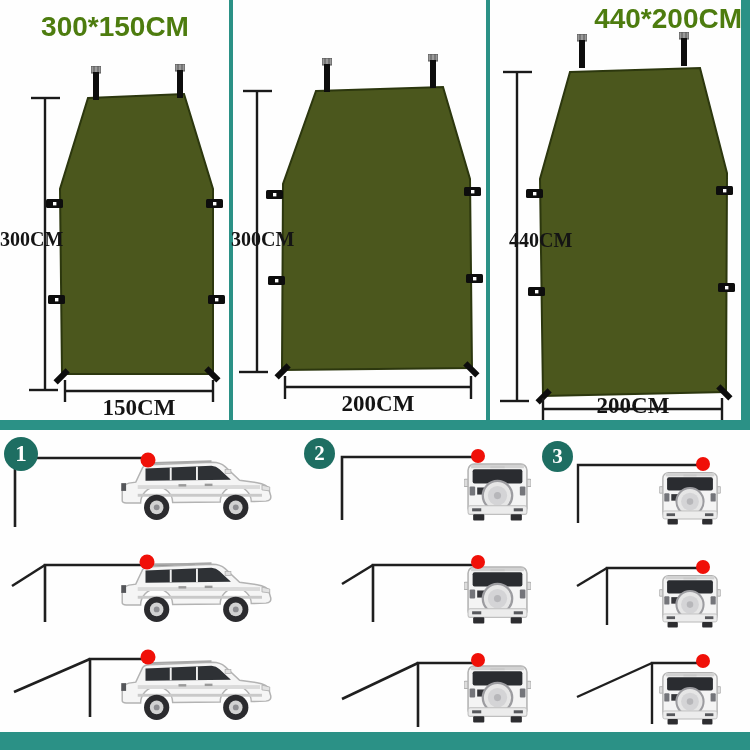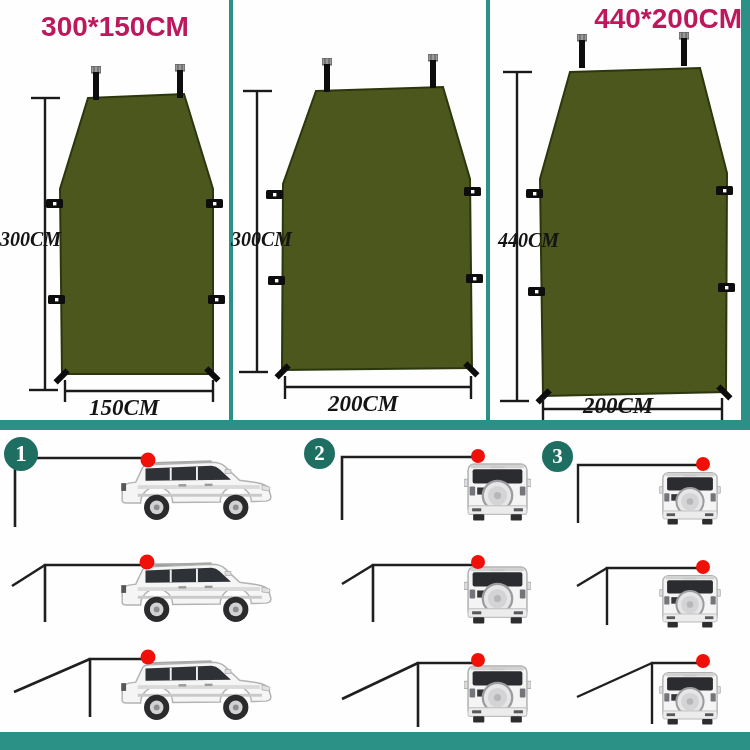--- a/index.html
+++ b/index.html
@@ -1,24 +1,24 @@
 <!DOCTYPE html>
 <html><head>
 <meta charset="utf-8">
 <style>
   html,body{margin:0;padding:0;background:#fff;}
   .canvas{position:relative;width:750px;height:750px;background:#fefefe;overflow:hidden;
           font-family:"Liberation Sans",sans-serif;}
   .bar{position:absolute;background:#2b9186;}
   .layer{position:absolute;left:0;top:0;width:750px;height:750px;}
   .lbl{position:absolute;color:#141414;white-space:nowrap;}
-  .title{font-weight:bold;font-size:28px;color:#be185d;text-align:center;}
-  .dim{font-family:"Liberation Serif",serif;font-weight:bold;font-style:italic;}
+  .title{font-weight:bold;font-size:28px;color:#4d7c0f;text-align:center;}
+  .dim{font-family:"Liberation Serif",serif;font-weight:bold;}
   .hdim{font-size:20px;}
-  .wdim{font-size:23px;text-align:left;}
+  .wdim{font-size:23px;text-align:center;}
   .badge{position:absolute;background:#1e6e62;color:#fff;border-radius:50%;
          font-family:"Liberation Serif",serif;font-weight:bold;
          display:flex;align-items:center;justify-content:center;}
   .b1{left:4px;top:437px;width:34px;height:34px;font-size:23px;}
   .b2{left:304px;top:438px;width:31px;height:31px;font-size:21px;}
   .b3{left:542px;top:441px;width:31px;height:31px;font-size:21px;}
 </style>
 </head>
 <body>
 
@@ -202,21 +202,21 @@
         <circle cx="703" cy="567" r="7"></circle>
         <circle cx="703" cy="661" r="7"></circle>
     </g>
   </svg>
 
   <div class="lbl title" style="left:0;top:11px;width:230px;">300*150CM</div>
   <div class="lbl title" style="left:492px;top:3px;width:250px;text-align:right;">440*200CM</div>
 
   <div class="lbl dim hdim" style="left:0;top:228px;">300CM</div>
   <div class="lbl dim hdim" style="left:231px;top:228px;">300CM</div>
-  <div class="lbl dim hdim" style="left:498px;top:229px;text-align:right;">440CM</div>
+  <div class="lbl dim hdim" style="left:509px;top:229px;text-align:right;">440CM</div>
 
   <div class="lbl dim wdim" style="left:89px;top:395px;width:100px;">150CM</div>
   <div class="lbl dim wdim" style="left:328px;top:391px;width:100px;">200CM</div>
   <div class="lbl dim wdim" style="left:583px;top:393px;width:100px;">200CM</div>
 
   <div class="badge b1">1</div>
   <div class="badge b2">2</div>
   <div class="badge b3">3</div>
 
 </div>

